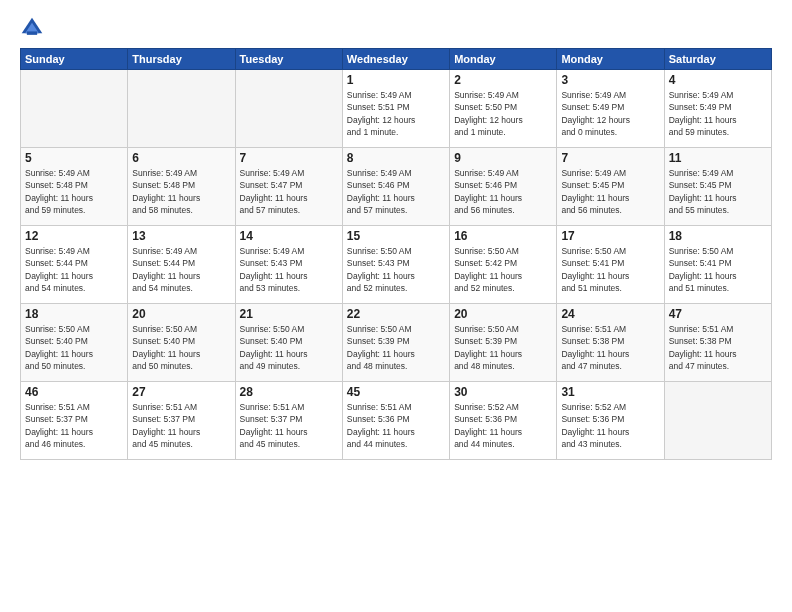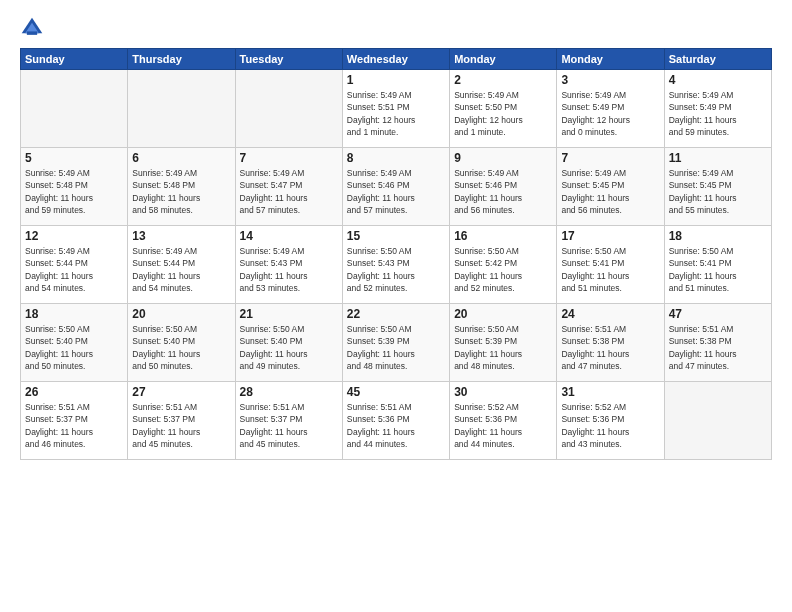--- a/index.html
+++ b/index.html
@@ -307,21 +307,21 @@
           <td>
             <div class="day-number">47</div>
             <div class="day-info" style="white-space: pre-line;">Sunrise: 5:51 AM
 Sunset: 5:38 PM
 Daylight: 11 hours
 and 47 minutes.</div>
           </td>
         </tr>
         <tr>
           <td>
-            <div class="day-number">26</div>
+            <div class="day-number">46</div>
             <div class="day-info" style="white-space: pre-line;">Sunrise: 5:51 AM
 Sunset: 5:37 PM
 Daylight: 11 hours
 and 46 minutes.</div>
           </td>
           <td>
             <div class="day-number">27</div>
             <div class="day-info" style="white-space: pre-line;">Sunrise: 5:51 AM
 Sunset: 5:37 PM
 Daylight: 11 hours

